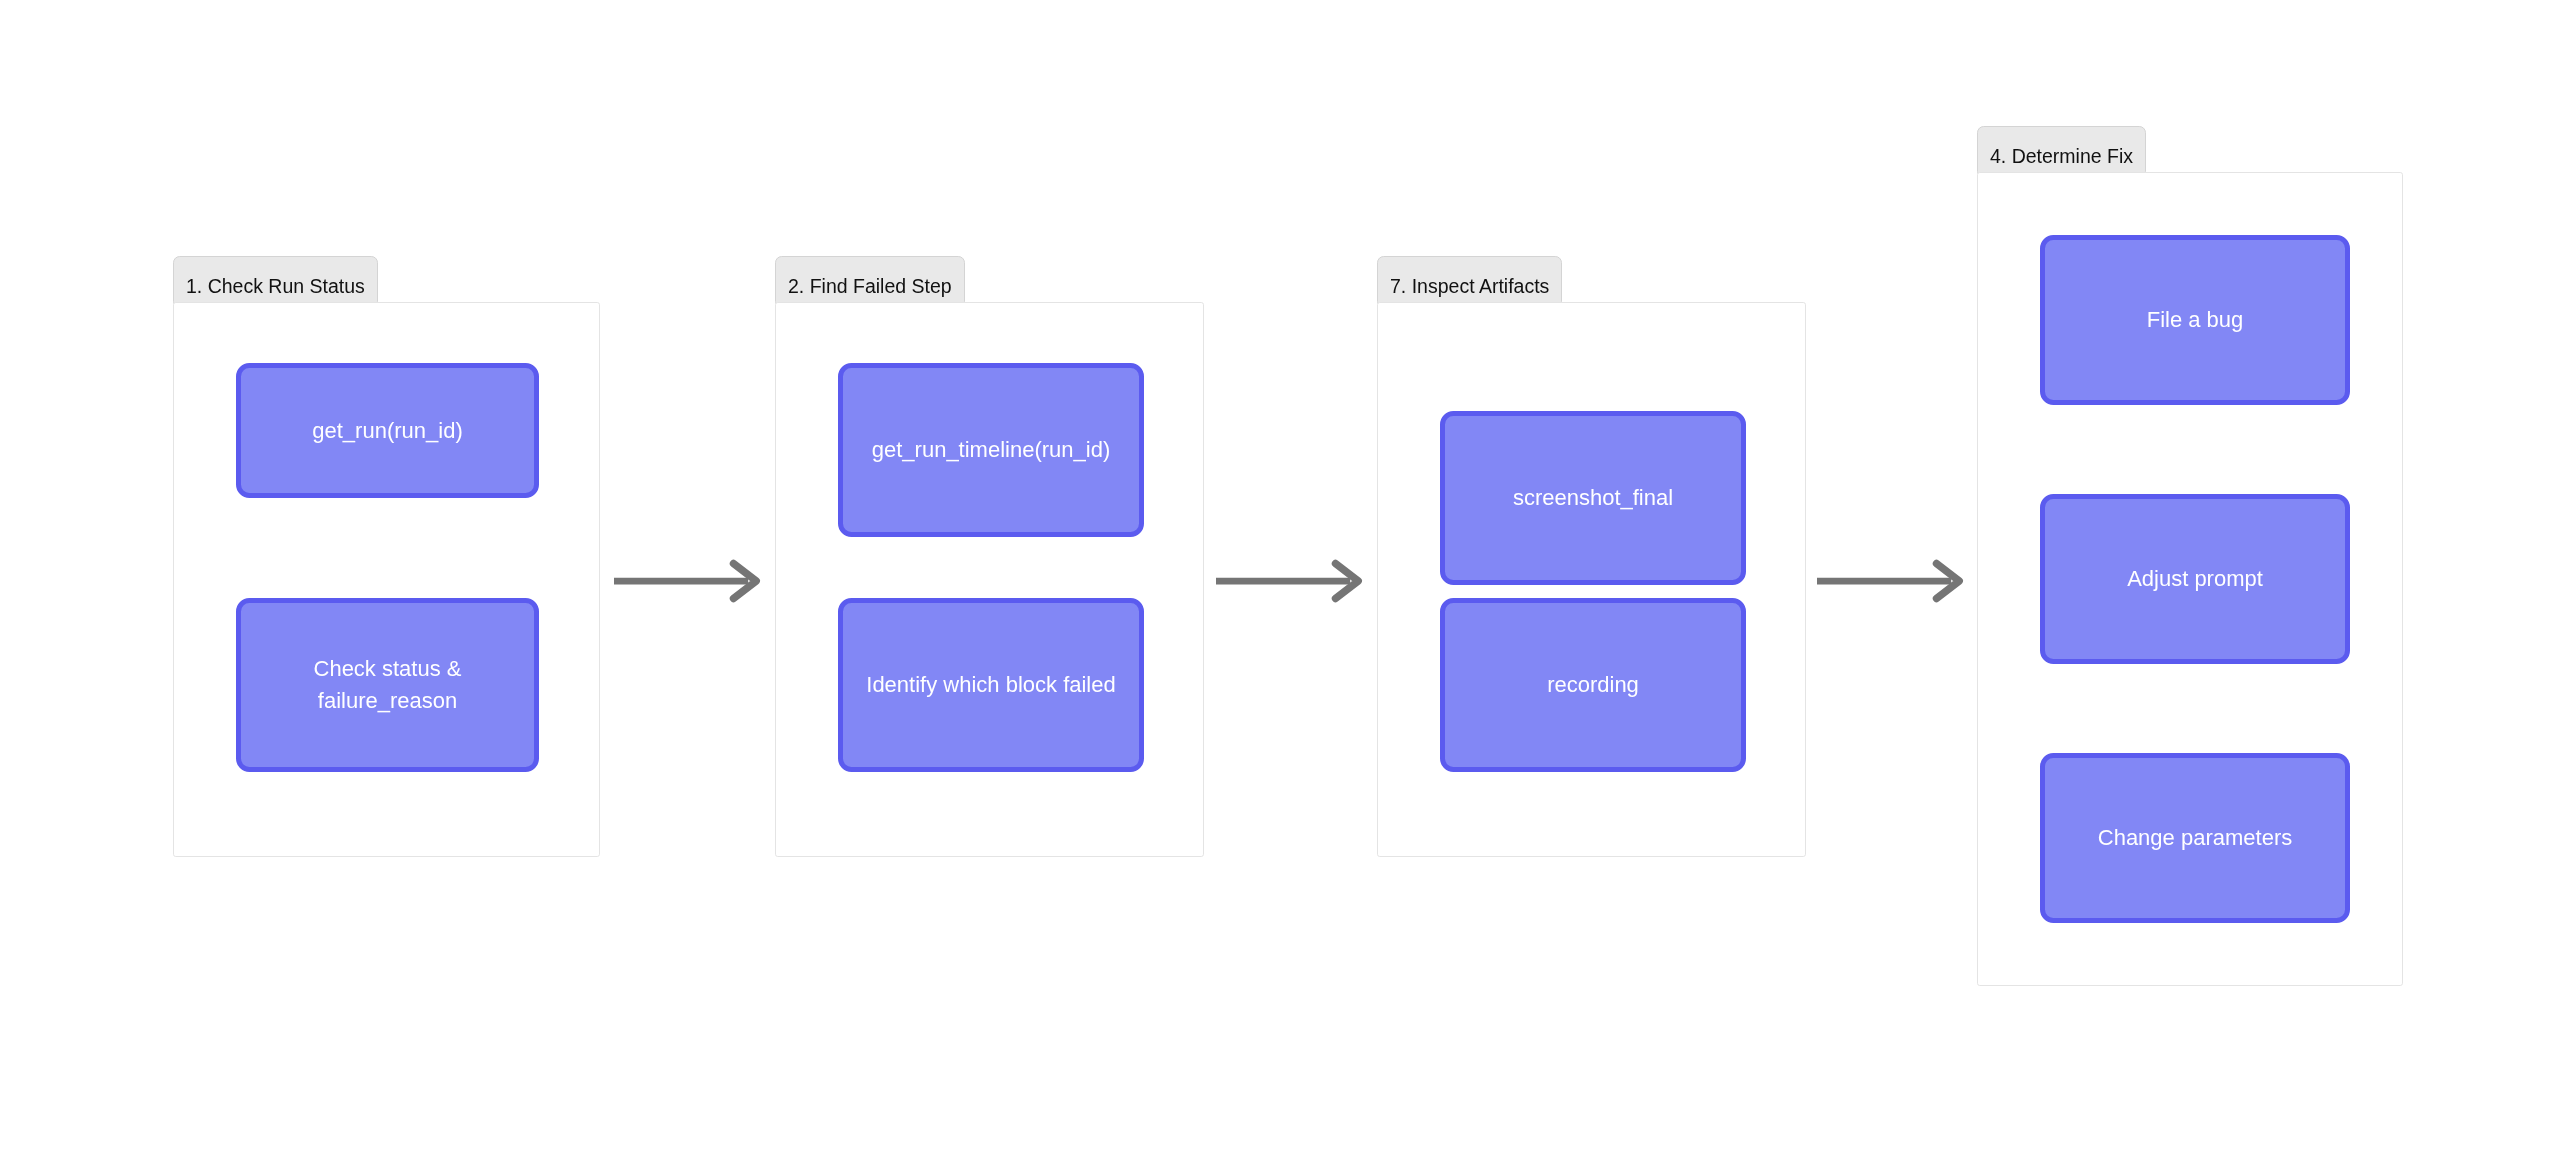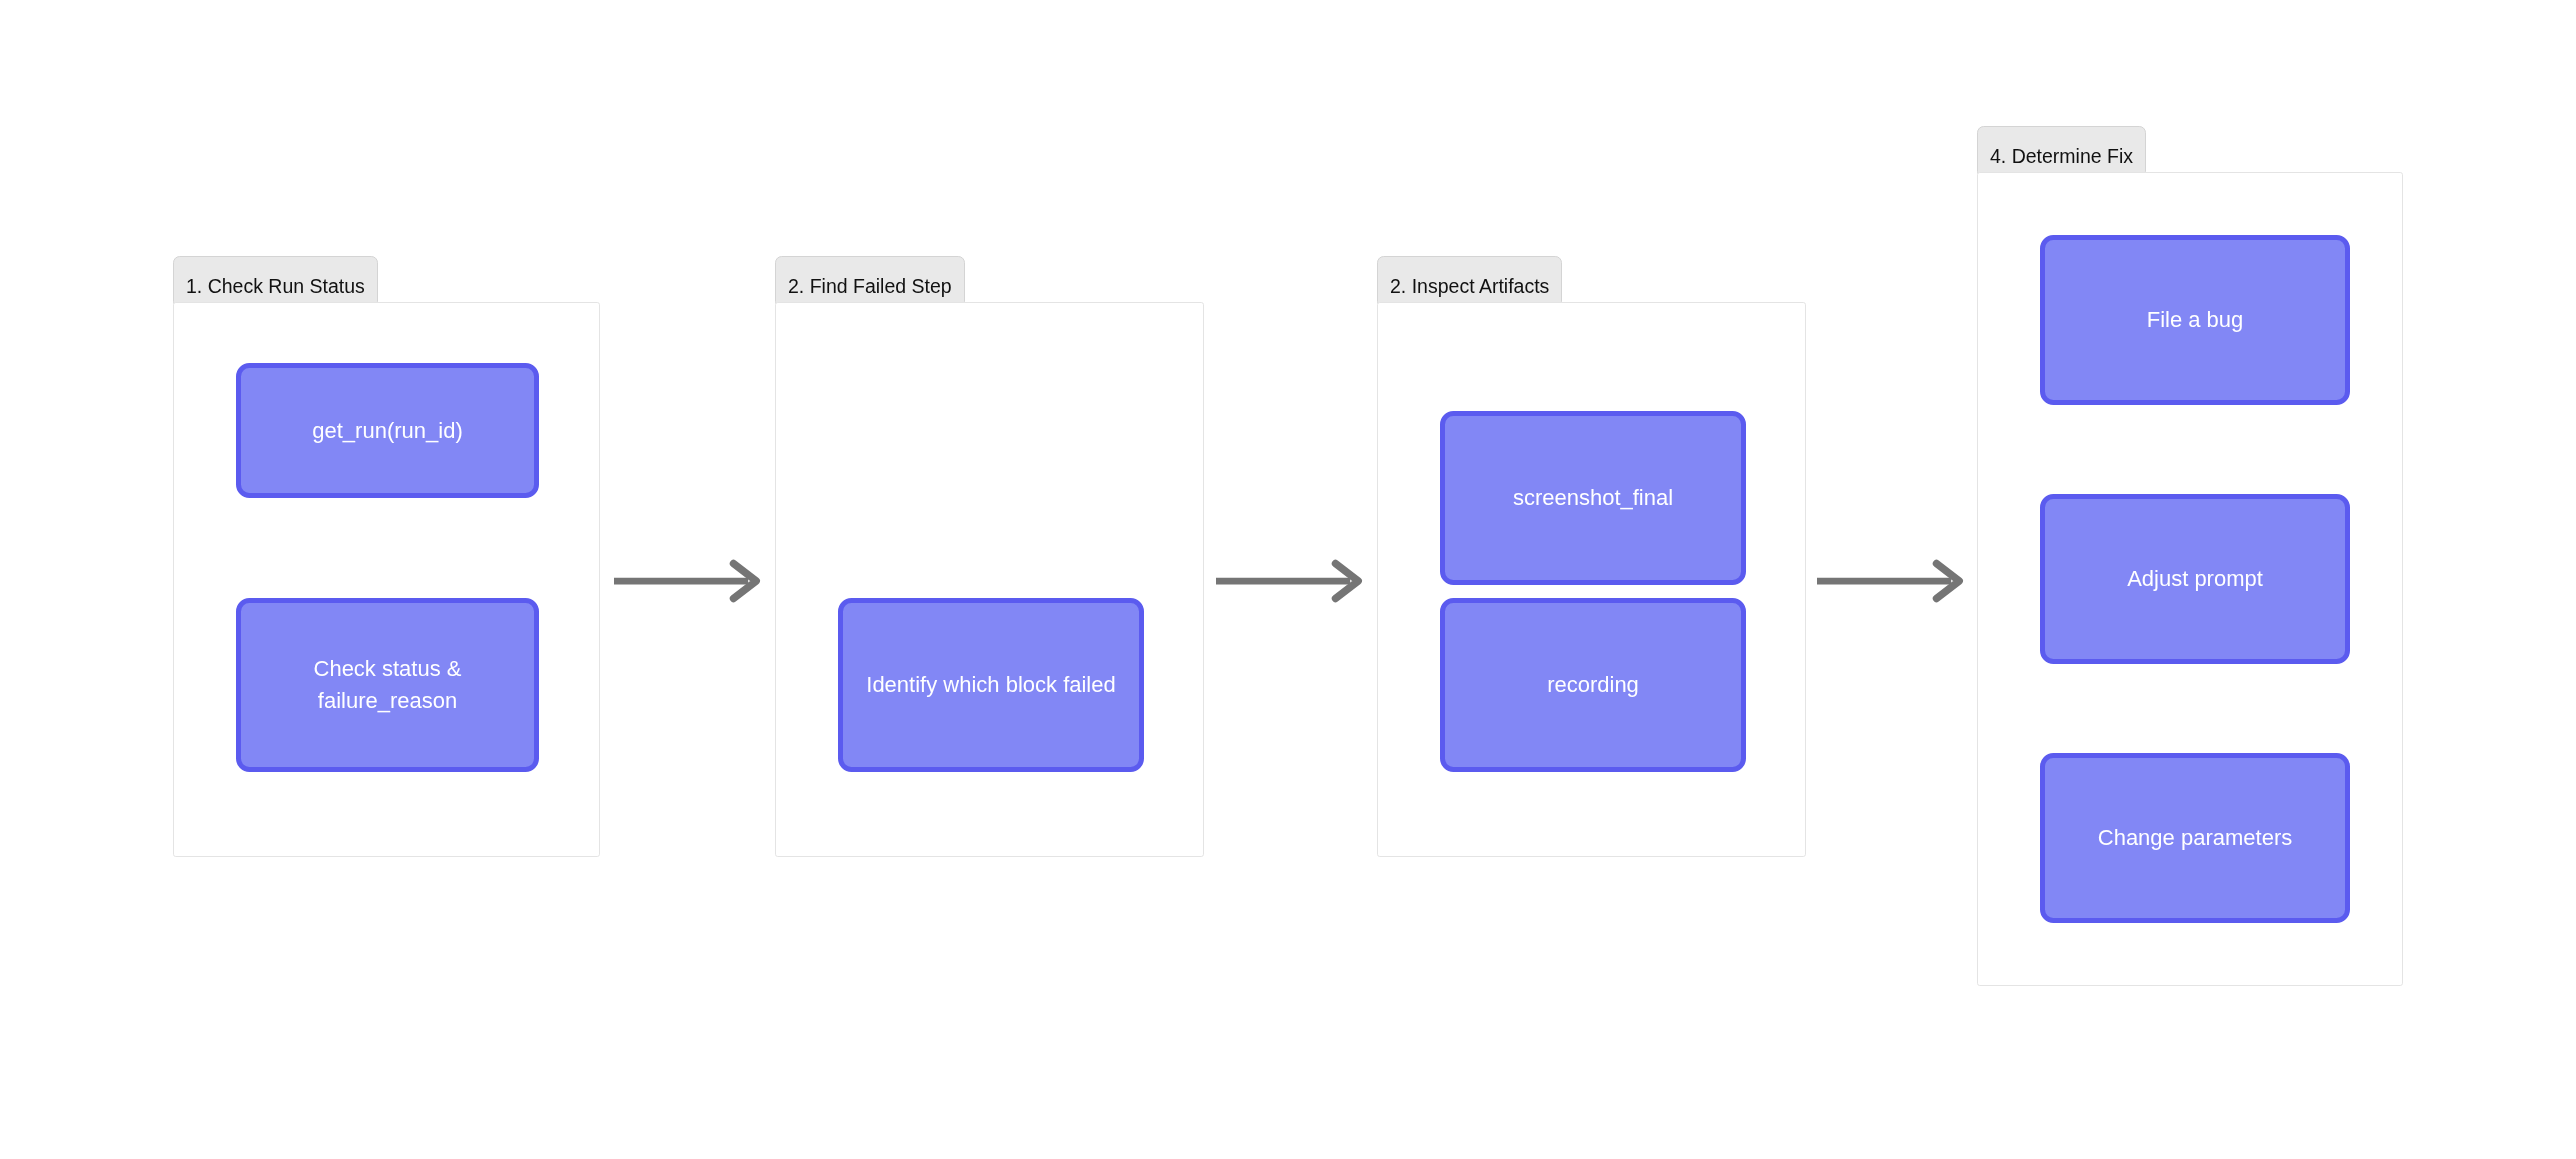--- a/index.html
+++ b/index.html
@@ -103,35 +103,38 @@
   <div class="arrow" style="left:614px; top:554px; width:151px;">
     <svg viewBox="0 0 225 80" preserveAspectRatio="none">
       <line x1="0" y1="40" x2="200" y2="40" stroke="#757575" stroke-width="10"></line>
       <polyline points="178,14 212,40 178,66" fill="none" stroke="#757575" stroke-width="11" stroke-linecap="round" stroke-linejoin="round"></polyline>
     </svg>
   </div>
 
   <div class="group" style="left:775px; top:256px; width:391px; height:601px;">
     <div class="group-label">2. Find Failed Step</div>
     <div class="group-box" style="top:46px; width:429px; height:555px;">
+      <div class="node" style="left:62px; top:60px; width:306px; height:174px;">
+        <span class="node-label">get_run_timeline(run_id)</span>
+      </div>
       <div class="node" style="left:62px; top:295px; width:306px; height:174px;">
         <span class="node-label">Identify which block failed</span>
       </div>
     </div>
   </div>
 
   <div class="arrow" style="left:1216px; top:554px; width:151px;">
     <svg viewBox="0 0 225 80" preserveAspectRatio="none">
       <line x1="0" y1="40" x2="200" y2="40" stroke="#757575" stroke-width="10"></line>
       <polyline points="178,14 212,40 178,66" fill="none" stroke="#757575" stroke-width="11" stroke-linecap="round" stroke-linejoin="round"></polyline>
     </svg>
   </div>
 
   <div class="group" style="left:1377px; top:256px; width:429px; height:601px;">
-    <div class="group-label">2. Inspect Artifacts</div>
+    <div class="group-label">7. Inspect Artifacts</div>
     <div class="group-box" style="top:46px; width:429px; height:555px;">
       <div class="node" style="left:62px; top:60px; width:306px; height:174px;margin-top:48px;">
         <span class="node-label">screenshot_final</span>
       </div>
       <div class="node" style="left:62px; top:295px; width:306px; height:174px;">
         <span class="node-label">recording</span>
       </div>
     </div>
   </div>
 

